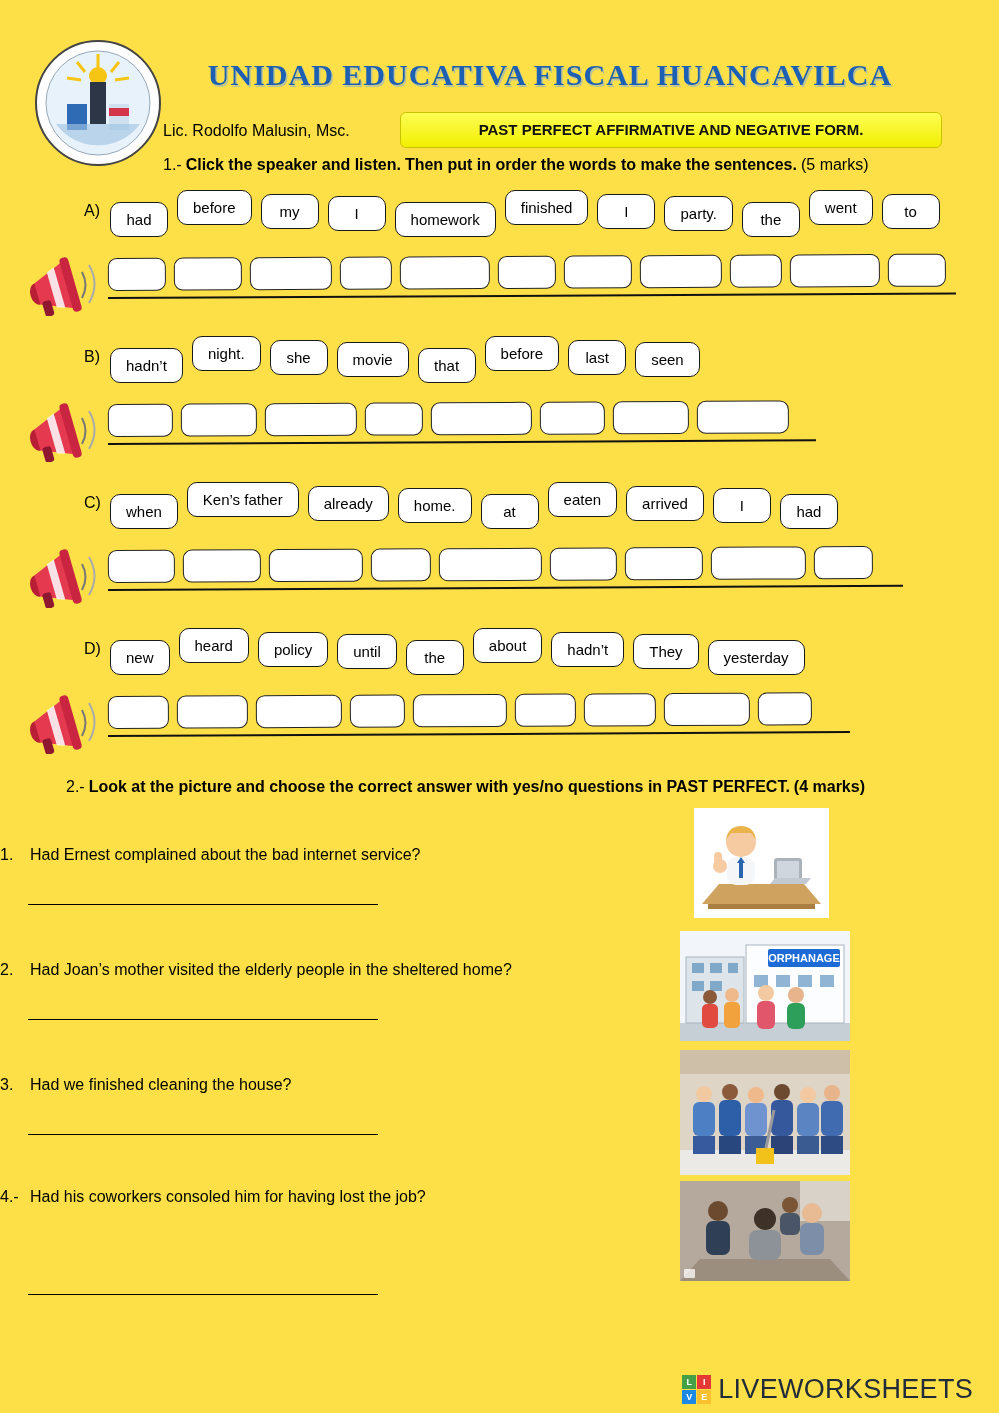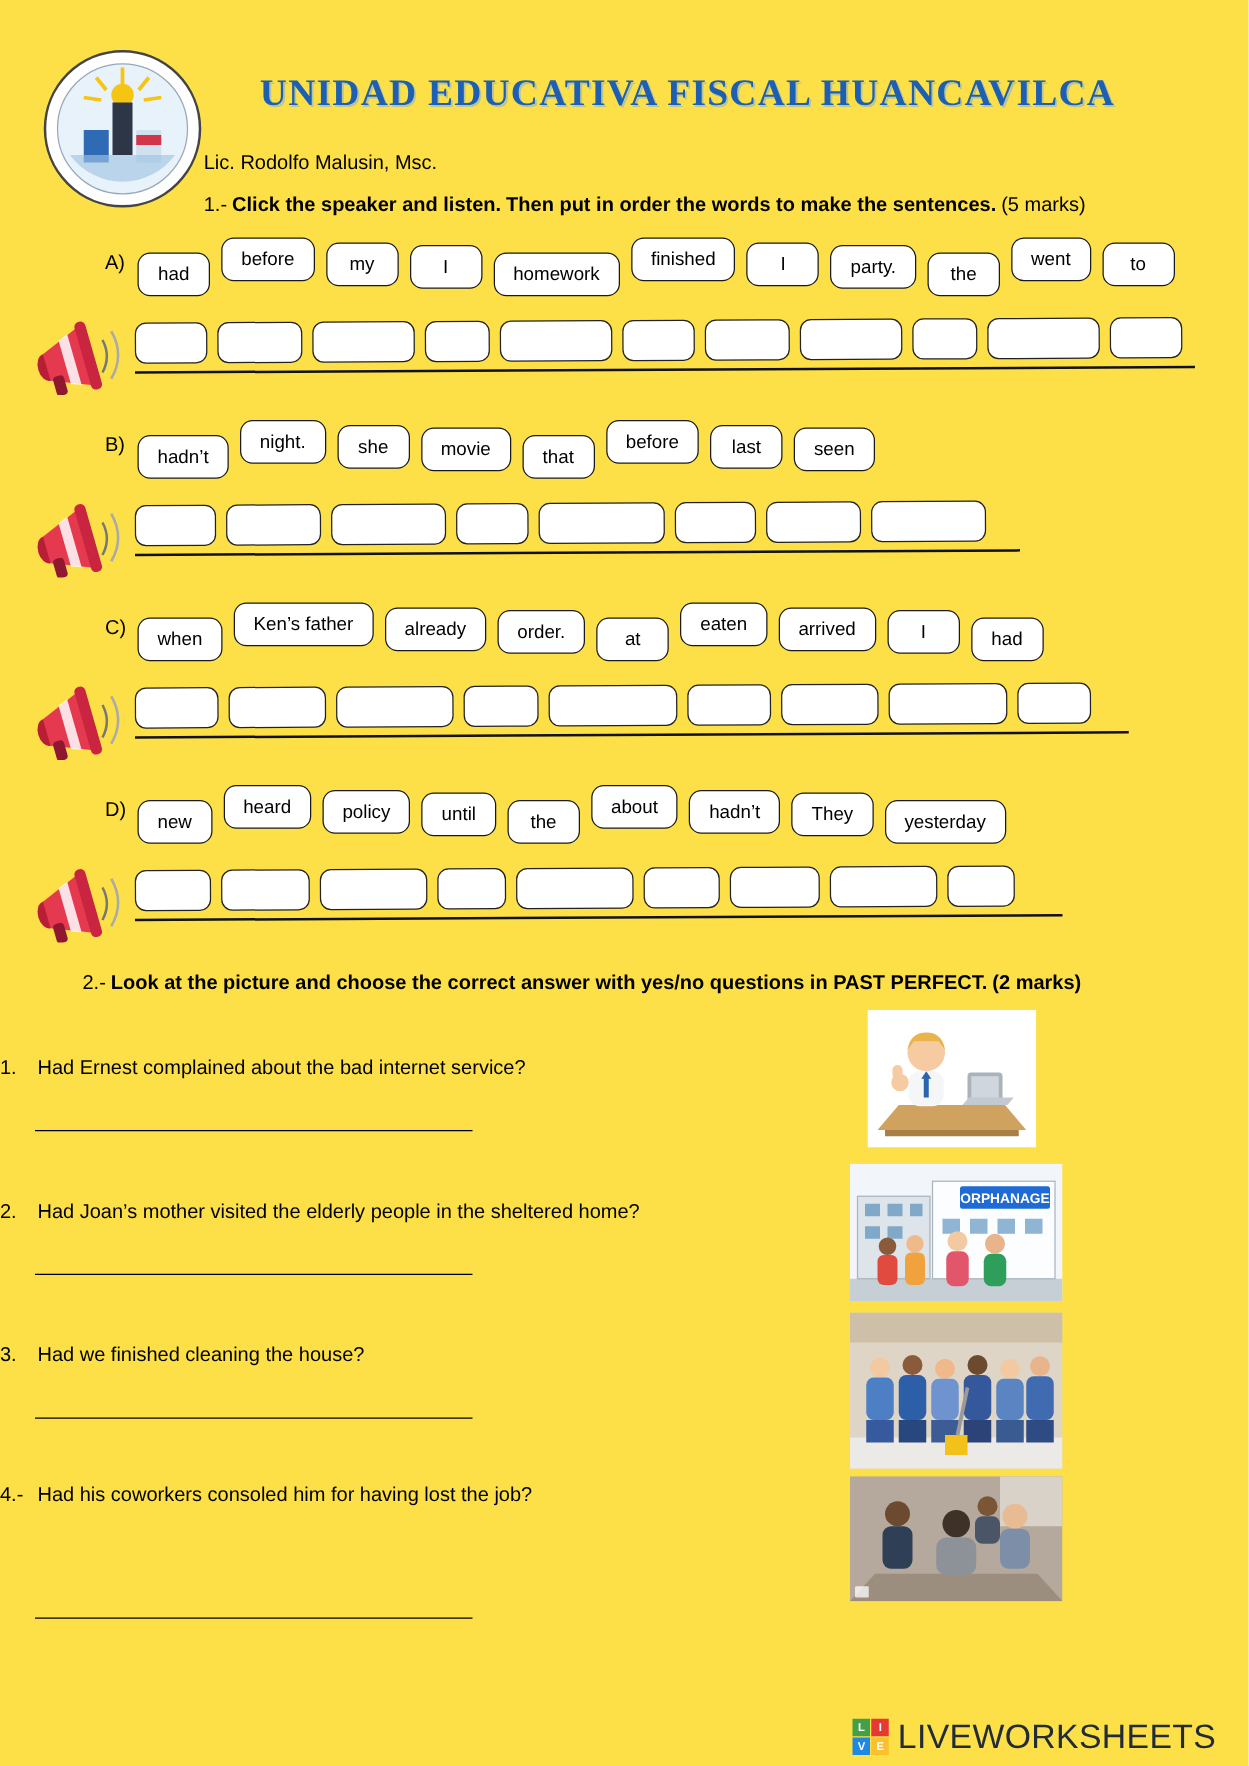--- a/index.html
+++ b/index.html
@@ -94,20 +94,21 @@
         <circle cx="65" cy="38" r="9" fill="#f6c514"></circle>
         <rect x="57" y="44" width="16" height="42" fill="#2c3646"></rect>
         <rect x="34" y="66" width="20" height="26" fill="#2f6bb4"></rect>
         <rect x="76" y="66" width="20" height="26" fill="#cfe0ee"></rect>
         <rect x="76" y="70" width="20" height="8" fill="#d23449"></rect>
         <path d="M23 86 a52 52 0 0 0 84 0 z" fill="#9fc3e4" opacity="0.65"></path>
       </svg>
     </div>
     <h1 class="school-name">UNIDAD EDUCATIVA FISCAL HUANCAVILCA</h1>
     <div class="teacher">Lic. Rodolfo Malusin, Msc.</div>
+    <div class="banner">PAST PERFECT AFFIRMATIVE AND NEGATIVE FORM.</div>
     <p class="instr instr1"><span>1.-</span><b>Click the speaker and listen.</b><b>Then put in order the words to make the sentences.</b><span>(5 marks)</span></p>
   </header>
 
   <div id="ex1">
       <div class="ex1-row row-a">
         <span class="row-label">A)</span>
         <div class="chips">
           <span class="chip">had</span>
           <span class="chip">before</span>
           <span class="chip">my</span>
@@ -182,21 +183,21 @@
             <span class="blank"></span>
           </div>
         </div>
       </div>
       <div class="ex1-row row-c">
         <span class="row-label">C)</span>
         <div class="chips">
           <span class="chip">when</span>
           <span class="chip">Ken’s father</span>
           <span class="chip">already</span>
-          <span class="chip">order.</span>
+          <span class="chip">home.</span>
           <span class="chip">at</span>
           <span class="chip">eaten</span>
           <span class="chip">arrived</span>
           <span class="chip">I</span>
           <span class="chip">had</span>
         </div>
         <div class="answer">
           <span class="speaker"><svg viewBox="0 0 78 64">
   <g transform="rotate(-16 36 34)">
     <ellipse cx="14" cy="36" rx="7" ry="11" fill="#b81f35"></ellipse>
@@ -254,21 +255,21 @@
             <span class="blank"></span>
             <span class="blank"></span>
             <span class="blank"></span>
             <span class="blank"></span>
             <span class="blank"></span>
           </div>
         </div>
       </div>
     </div>
 
-  <p class="instr instr2"><span>2.-</span><b>Look at the picture and choose the correct answer with yes/no questions in PAST PERFECT.</b><b>(2 marks)</b></p>
+  <p class="instr instr2"><span>2.-</span><b>Look at the picture and choose the correct answer with yes/no questions in PAST PERFECT.</b><b>(4 marks)</b></p>
 
   <div id="ex2">
       <div class="question q1">
         <div class="q-text"><span class="q-num">1.</span><span class="q-body">Had Ernest complained about the bad internet service?</span></div>
         <div class="q-line"></div>
         <div class="q-image">
           <svg viewBox="0 0 135 110">
     <rect width="135" height="110" fill="#ffffff"></rect>
     <polygon points="8,96 127,96 110,76 25,76" fill="#cfa25f"></polygon>
     <rect x="14" y="96" width="107" height="5" fill="#a97f44"></rect>

